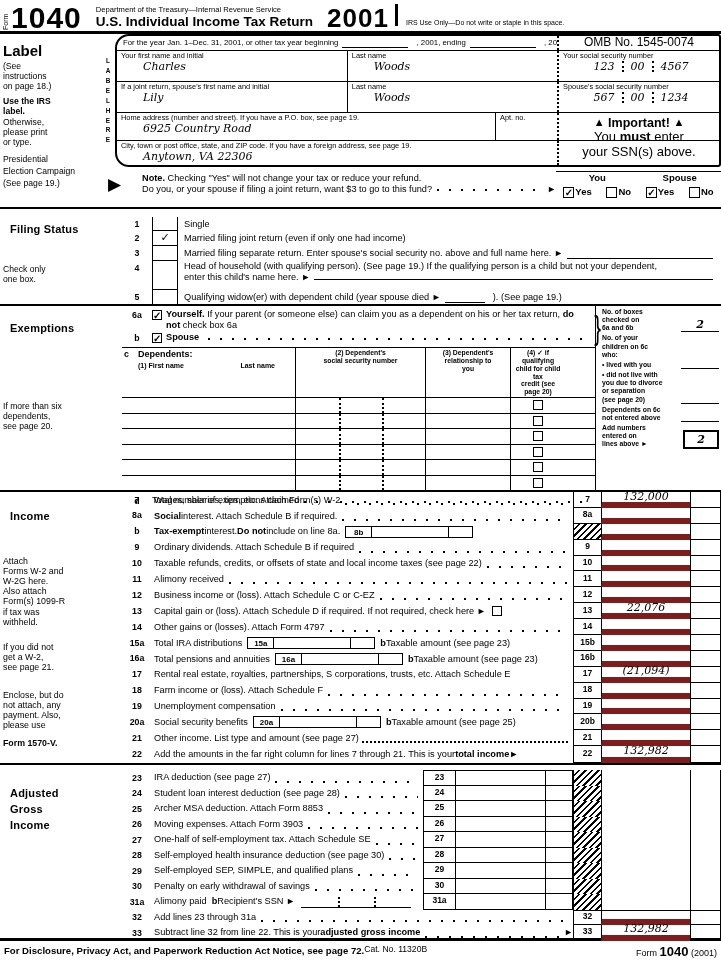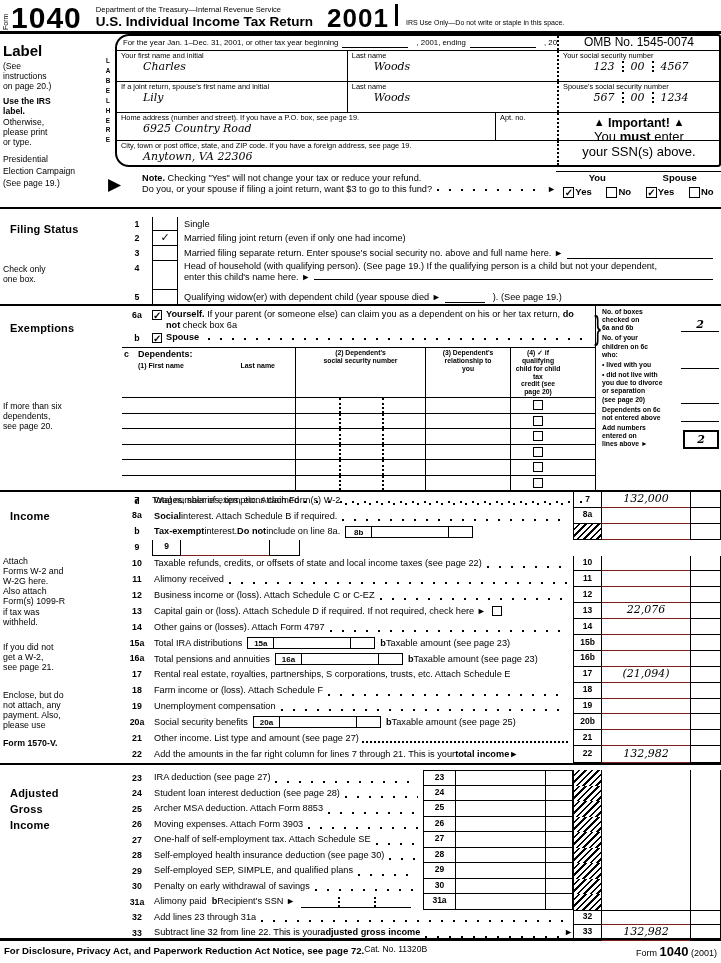--- a/index.html
+++ b/index.html
@@ -89,21 +89,21 @@
   .c1h{text-align:left}
   .d6d{display:flex;align-items:flex-end;height:17px;padding-bottom:2px}
   
   .inc{height:273px;border-bottom:2.5px solid #000}
   .agi{height:176px;border-bottom:3px solid #000;padding-top:5px}
   .irow,.arow{display:flex;align-items:stretch;height:15.9px}
   .arow{height:15.5px}
   .irow .ln,.arow .ln{width:30px;font-weight:bold;font-size:8.8px;text-align:center;padding-top:2.5px;flex:none}
   .bd{flex:1;display:flex;align-items:center;padding-left:2px;white-space:nowrap;overflow:visible;min-width:0}
   .bx{width:28px;border-left:1px solid #000;border-bottom:1px solid #000;display:flex;align-items:center;justify-content:center;font-weight:bold;font-size:8.5px;flex:none}
-  .amt{width:89px;border-left:1px solid #000;border-bottom:1px solid #7f1d1d;display:flex;align-items:center;justify-content:center;flex:none}
+  .amt{width:89px;border-left:1px solid #000;border-bottom:6px solid #7f1d1d;display:flex;align-items:center;justify-content:center;flex:none}
   .cts{width:31px;border-left:1px solid #000;border-right:1px solid #000;border-bottom:1px solid #000;flex:none}
   .merge{border-bottom:none}
   .bt{border-top:1px solid #000}
   .inb{display:inline-flex;border:1px solid #000;height:12px;align-items:stretch;margin:0 5px;flex:none}
   .inb .l{width:26px;border-right:1px solid #000;font-weight:bold;font-size:8px;text-align:center;line-height:11px}
   .inb .a{width:76px}
   .inb .c{width:24px;border-left:1px solid #000}
   .ibx{width:32px;border-left:1px solid #000;border-bottom:1px solid #000;display:flex;align-items:center;justify-content:center;font-weight:bold;font-size:8.5px;flex:none}
   .iamt{width:90px;border-left:1px solid #000;border-bottom:1px solid #000;flex:none}
   .icts{width:28px;border-left:1px solid #000;border-right:1px solid #000;border-bottom:1px solid #000;flex:none}
@@ -132,21 +132,21 @@
     </div>
     <span class="bigyear">2001</span>
     <span class="hdrbar"></span>
     <span class="irsuse">IRS Use Only—Do not write or staple in this space.</span>
   </div>
 
   <div class="lblwrap">
     <div class="margintxt" style="top:8px;font-size:15px;font-weight:bold">Label</div>
     <div class="margintxt pre" style="top:28px">(See
 instructions
-on page 20.)</div>
+on page 18.)</div>
     <div class="margintxt pre" style="top:63px;font-weight:bold">Use the IRS
 label.</div>
     <div class="margintxt pre" style="top:84px">Otherwise,
 please print
 or type.</div>
     <div class="lh-col pre">L
 A
 B
 E
 L
@@ -526,20 +526,24 @@
             <span class="a"></span>
             <span class="c"></span>
           </span>
       </div>
       <div class="bx hatch"></div>
       <div class="amt fill"></div>
       <div class="cts"></div>
     </div>
     <div class="irow">
       <div class="ln">9</div>
+      <div class="bd">
+          <span>Ordinary dividends. Attach Schedule B if required</span>
+          <span class="dots"></span>
+        </div>
       <div class="bx">9</div>
       <div class="amt fill"></div>
       <div class="cts"></div>
     </div>
     <div class="irow">
       <div class="ln">10</div>
       <div class="bd">
           <span>Taxable refunds, credits, or offsets of state and local income taxes (see page 22)</span>
           <span class="dots"></span>
         </div>

